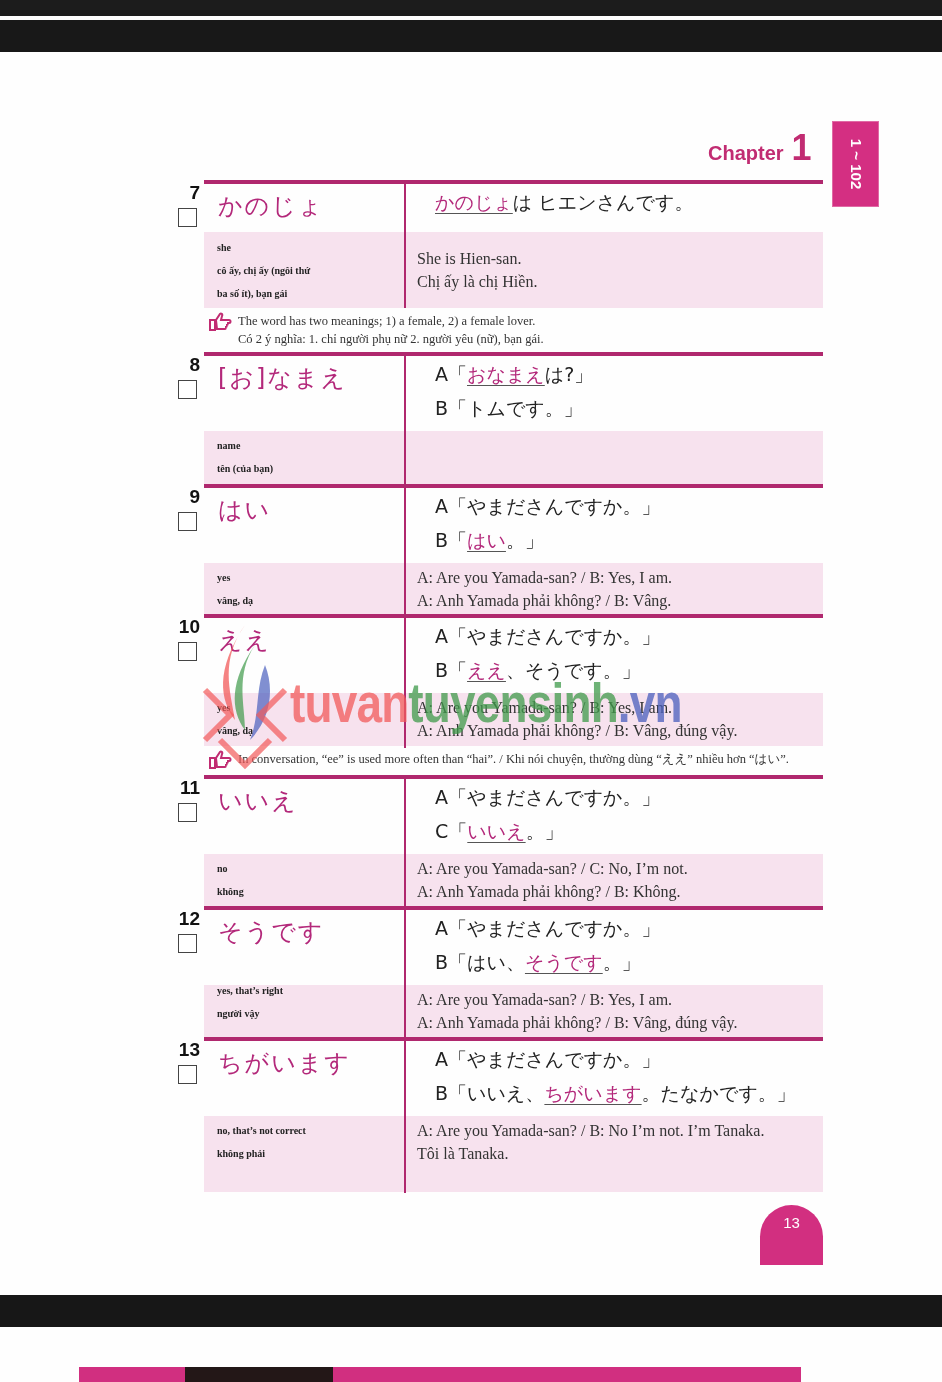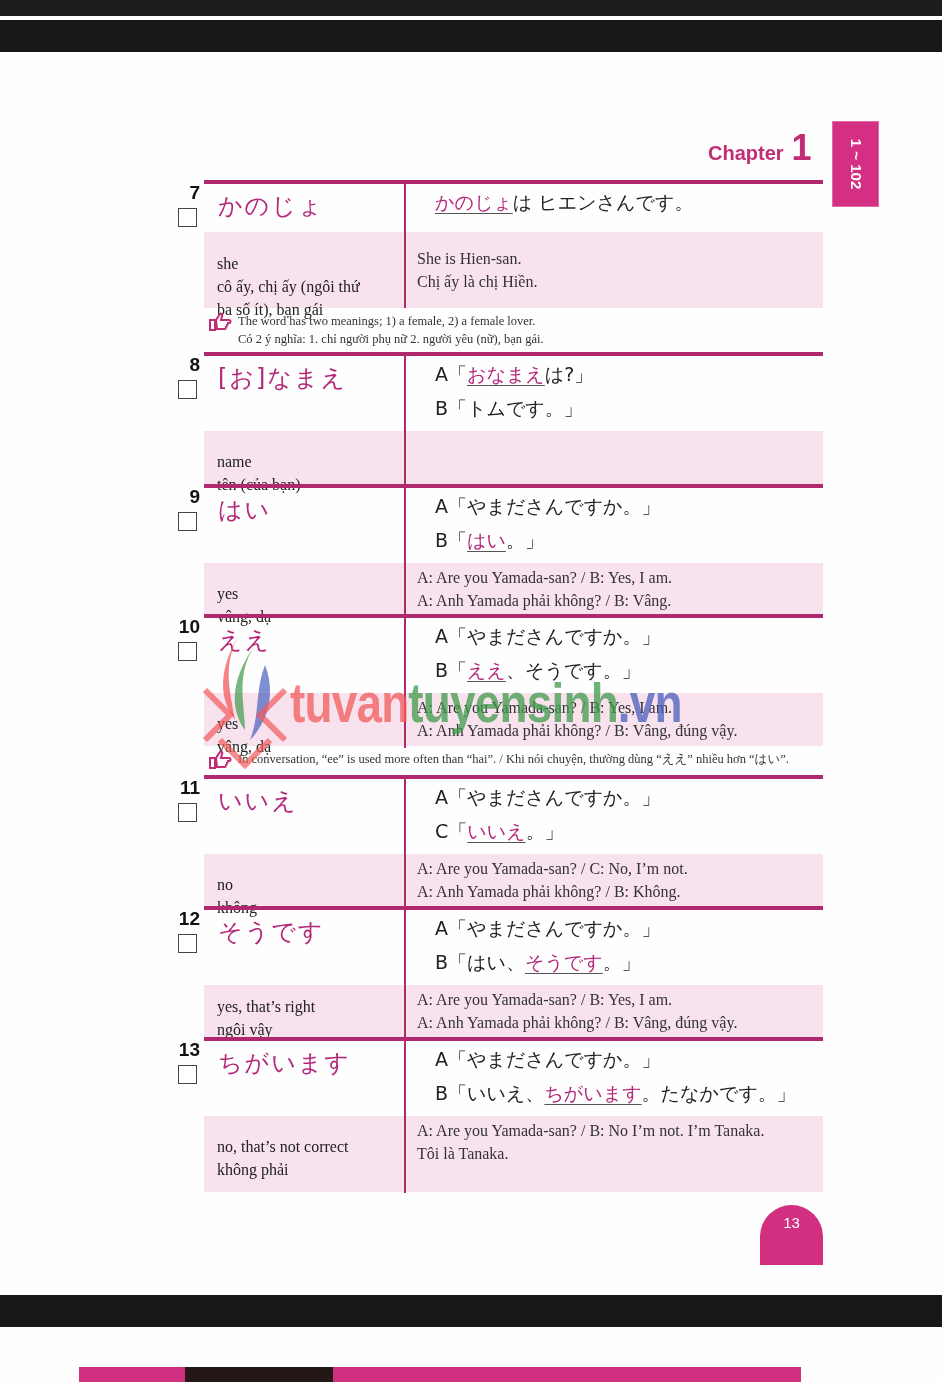--- a/index.html
+++ b/index.html
@@ -23,21 +23,21 @@
 
   .entry { position: absolute; left: 176px; width: 648px; }
   .entry .num { position: absolute; left: 0; top: 2px; width: 24px; text-align: right; font-family: "Liberation Sans", sans-serif; font-weight: bold; font-size: 19px; color: #111; }
   .entry .check { position: absolute; left: 2px; top: 28px; width: 19px; height: 19px; border: 1.5px solid #444; background: #fff; }
   .entry .rule { position: absolute; left: 28px; top: 0; width: 619px; height: 4px; background: #b0286e; }
   .entry .vline { position: absolute; left: 228px; top: 4px; width: 2px; background: #b0286e; }
   .entry .pinkbg { position: absolute; left: 28px; width: 619px; background: #f7e2ee; }
   .entry .word { position: absolute; left: 42px; top: 10px; font-family: "DejaVu Sans", sans-serif; font-size: 24px; color: #b3287a; letter-spacing: 2px; }
   .entry .jp { position: absolute; left: 241px; font-family: "DejaVu Sans", sans-serif; font-size: 19px; color: #222; white-space: nowrap; margin-left: 18px; }
   .entry .jp .hl { color: #b3287a; text-decoration: underline; text-decoration-color: #555; text-underline-offset: 4px; }
-  .entry .meaning { position: absolute; left: 41px; font-weight: normal; font-size: 16px; line-height: 23px; color: #222; white-space: nowrap; margin-top: 16px; }
+  .entry .meaning { position: absolute; left: 41px; font-weight: bold; font-size: 10px; line-height: 23px; color: #222; white-space: nowrap; }
   .entry .trans { position: absolute; left: 241px; font-size: 16px; line-height: 23px; color: #333; white-space: nowrap; }
   .entry .note { position: absolute; left: 32px; font-size: 12.5px; line-height: 18px; color: #333; white-space: nowrap; }
   .entry .note .hand { position: absolute; left: 0; top: 0; width: 24px; height: 20px; }
   .entry .note .lines { position: absolute; left: 30px; top: 0; }
 
   .page-num { position: absolute; left: 760px; top: 1205px; width: 63px; height: 60px; background: #d22f80; border-radius: 32px 32px 0 0; color: #fff; font-family: "Liberation Sans", sans-serif; font-size: 15px; text-align: center; padding-top: 9px; }
 
   .watermark { position: absolute; left: 200px; top: 620px; width: 480px; height: 150px; pointer-events: none; }
   .watermark .text { position: absolute; left: 90px; top: 50px; font-family: "Liberation Sans", sans-serif; font-weight: bold; font-size: 56px; letter-spacing: -1px; opacity: 0.75; transform: scaleX(0.82); transform-origin: left center; white-space: nowrap; }
   .watermark .text .t1 { color: #f25a5a; }
@@ -171,21 +171,21 @@
   <div class="pinkbg" style="top:79px;height:53px;"></div>
   <div class="rule"></div>
   <div class="vline" style="height:130px;"></div>
   <div class="num">12</div>
   <div class="check"></div>
   <div class="word">そうです</div>
   <div class="jp" style="top:10px;"><span>A「やまださんですか。」</span></div>
   <div class="jp" style="top:44px;"><span>B「はい、</span><span class="hl">そうです</span><span>。」</span></div>
   <div class="meaning" style="top:73px;">
     <div>yes, that’s right</div>
-    <div>ngôi vậy</div>
+    <div>người vậy</div>
   </div>
   <div class="trans" style="top:82px;">
     <div>A: Are you Yamada-san? / B: Yes, I am.</div>
     <div>A: Anh Yamada phải không? / B: Vâng, đúng vậy.</div>
   </div>
 </div>
 
 <div class="entry" style="top:1037px;height:156px;">
   <div class="pinkbg" style="top:79px;height:76px;"></div>
   <div class="rule"></div>

